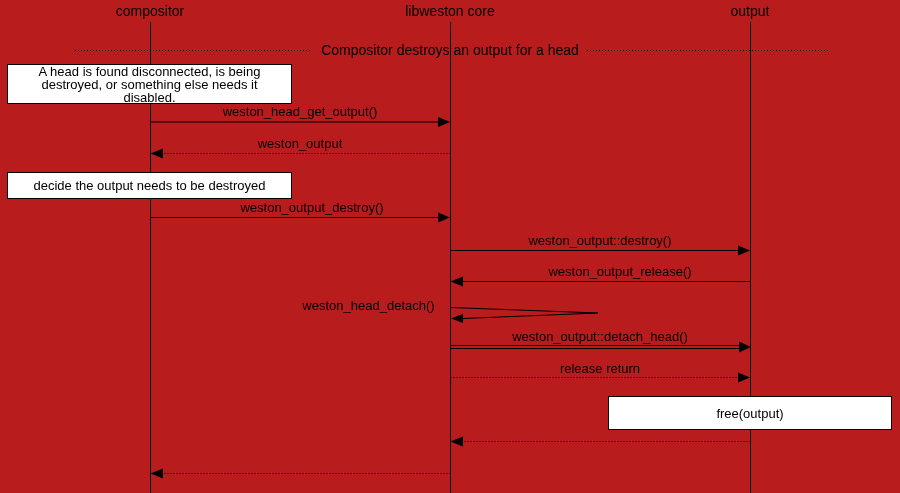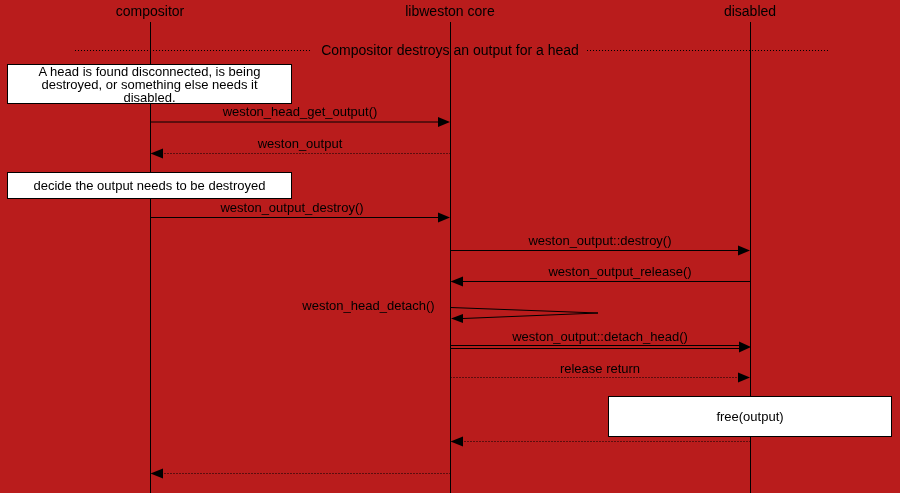--- a/index.html
+++ b/index.html
@@ -79,38 +79,38 @@
       <polygon points="451,318.5 463,314 463,323"></polygon>
       <polygon points="751,347 739,341.5 739,352.5"></polygon>
       <polygon points="750,377.5 738,372.5 738,382.5"></polygon>
       <polygon points="450.5,441.5 463,436.5 463,446.5"></polygon>
       <polygon points="150.5,473.5 163,468.5 163,478.5"></polygon>
     </g>
   </svg>
 
   <div class="participant-label" style="left:70px;">compositor</div>
   <div class="participant-label" style="left:370px;">libweston core</div>
-  <div class="participant-label" style="left:670px;">disabled</div>
+  <div class="participant-label" style="left:670px;">output</div>
 
   <div class="divider-label">Compositor destroys an output for a head</div>
 
   <div class="note" style="left:7px; top:64px; width:285px; height:40px;">
     <div class="note-line">A head is found disconnected, is being</div>
     <div class="note-line">destroyed, or something else needs it</div>
     <div class="note-line">disabled.</div>
   </div>
   <div class="note" style="left:7px; top:172px; width:285px; height:27px;">
     <div class="note-line">decide the output needs to be destroyed</div>
   </div>
-  <div class="note" style="left:608px; top:396px; width:284px; height:41px;justify-content:center;">
+  <div class="note" style="left:608px; top:396px; width:284px; height:34px;justify-content:center;">
     <div class="note-line">free(output)</div>
   </div>
 
   <div class="msg-label" style="left:200px; top:105px;text-align:center;">weston_head_get_output()</div>
   <div class="msg-label" style="left:200px; top:137px;">weston_output</div>
-  <div class="msg-label" style="left:192px; top:201px;">weston_output_destroy()</div>
+  <div class="msg-label" style="left:212px; top:201px;">weston_output_destroy()</div>
   <div class="msg-label" style="left:500px; top:234px;">weston_output::destroy()</div>
   <div class="msg-label" style="left:520px; top:265px;">weston_output_release()</div>
   <div class="msg-label right-align" style="left:290px; top:299px; width:157px;">weston_head_detach()</div>
   <div class="msg-label" style="left:500px; top:330px;">weston_output::detach_head()</div>
   <div class="msg-label" style="left:500px; top:362px;">release return</div>
 
 </div>
 
 </body></html>

